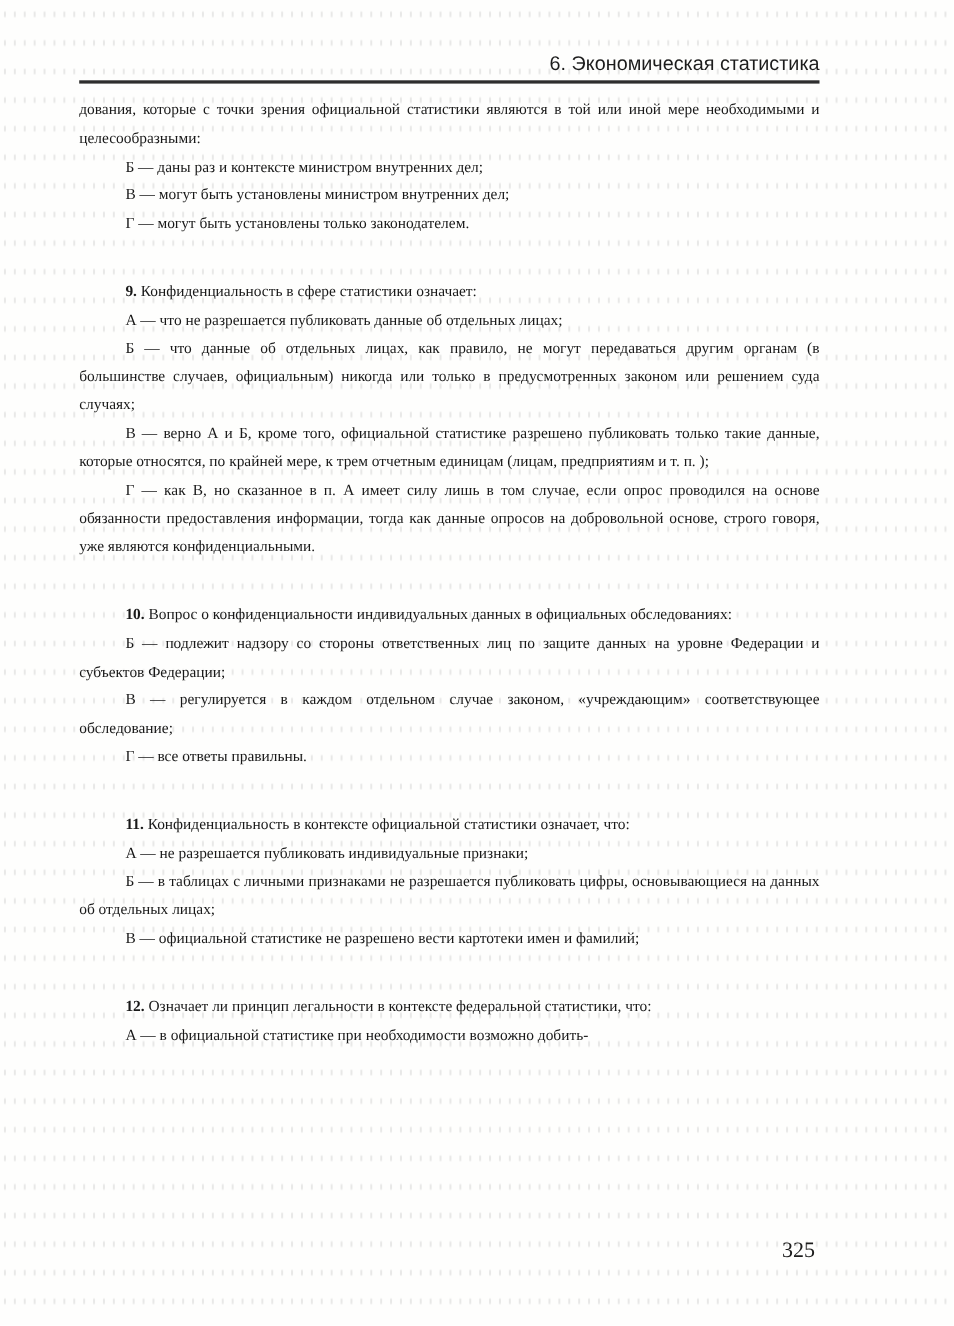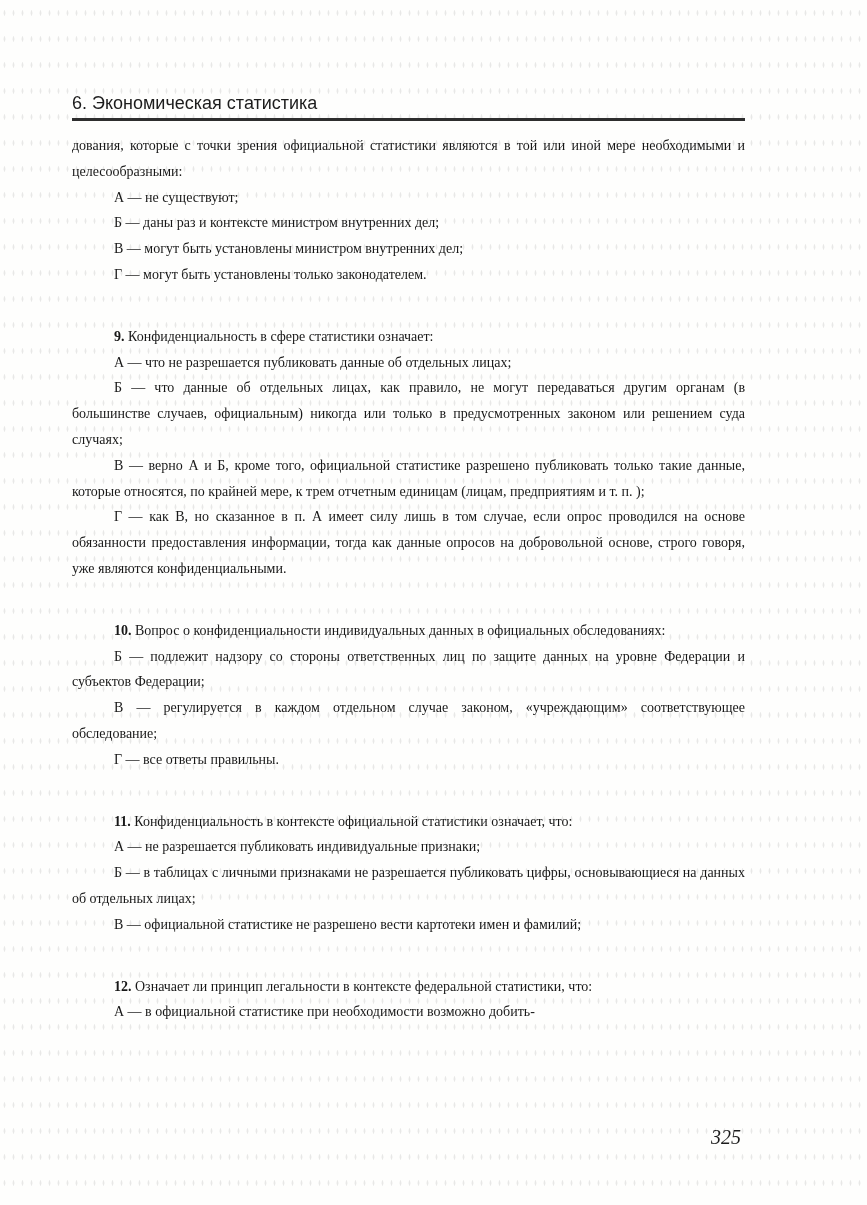--- a/index.html
+++ b/index.html
@@ -15,21 +15,22 @@
     padding: 0 122px 0 72px;
     overflow: hidden;
     background-color: #fefefd;
     
     background-image: radial-gradient(rgba(40,40,40,0.10) 0.7px, transparent 1.2px);
     background-size: 9px 26px;
     font-family: "Liberation Serif", serif;
     color: #181818;
   }
   .running-head {
-    padding-top: 93px;
+    padding-top: 48px;
+    text-align: right;
     font-family: "Liberation Sans", sans-serif;
     font-size: 18px;
     line-height: 21px;
     color: #1c1c1c;
     white-space: nowrap;
   }
   .head-rule {
     height: 0;
     border: 0;
     border-top: 3px solid #2e2e2e;
@@ -53,37 +54,35 @@
   }
   .q-num {
     font-weight: bold;
   }
   .page-number {
     position: absolute;
     top: 1126px;
     right: 126px;
     font-size: 20px;
     color: #1c1c1c;
-    font-style: italic;
   }
 </style>
 </head>
 <body>
 
 <div class="page">
 
   <header class="running-head">
     <span>6. Экономическая статистика</span>
   </header>
   <div class="head-rule"></div>
 
   <main class="body-text">
 
     <p class="noindent">дования, которые с точки зрения официальной статистики являются в той или иной мере необходимыми и целесообразными:</p>
-    <p>А — не существуют;</p>
     <p>Б — даны раз и контексте министром внутренних дел;</p>
     <p>В — могут быть установлены министром внутренних дел;</p>
     <p>Г — могут быть установлены только законодателем.</p>
 
     <section class="question">
       <p class="q-head"><span class="q-num">9.</span> <span>Конфиденциальность в сфере статистики означает:</span></p>
       <p>А — что не разрешается публиковать данные об отдельных лицах;</p>
       <p>Б — что данные об отдельных лицах, как правило, не могут передаваться другим органам (в большинстве случаев, официальным) никогда или только в предусмотренных законом или решением суда случаях;</p>
       <p>В — верно А и Б, кроме того, официальной статистике разрешено публиковать только такие данные, которые относятся, по крайней мере, к трем отчетным единицам (лицам, предприятиям и т. п. );</p>
       <p>Г — как В, но сказанное в п. А имеет силу лишь в том случае, если опрос проводился на основе обязанности предоставления информации, тогда как данные опросов на добровольной основе, строго говоря, уже являются конфиденциальными.</p>

